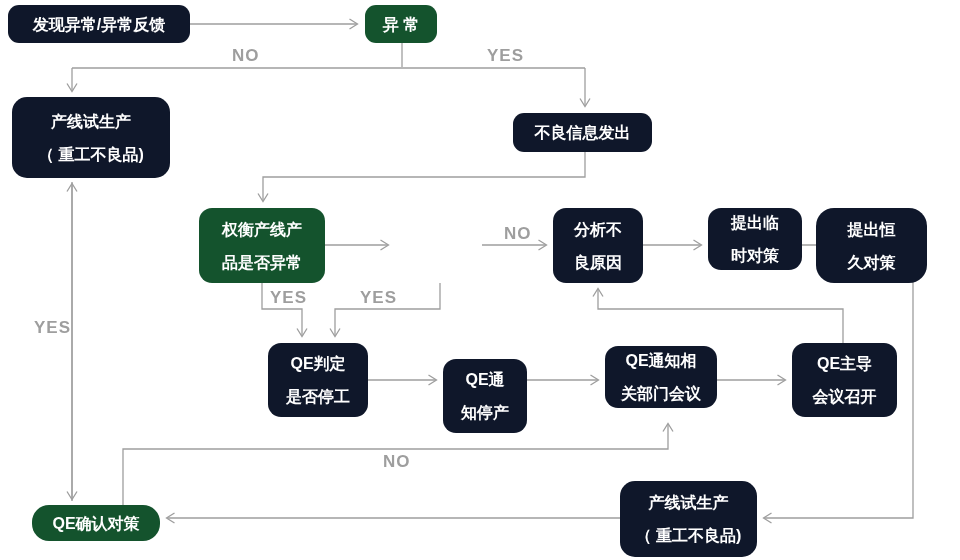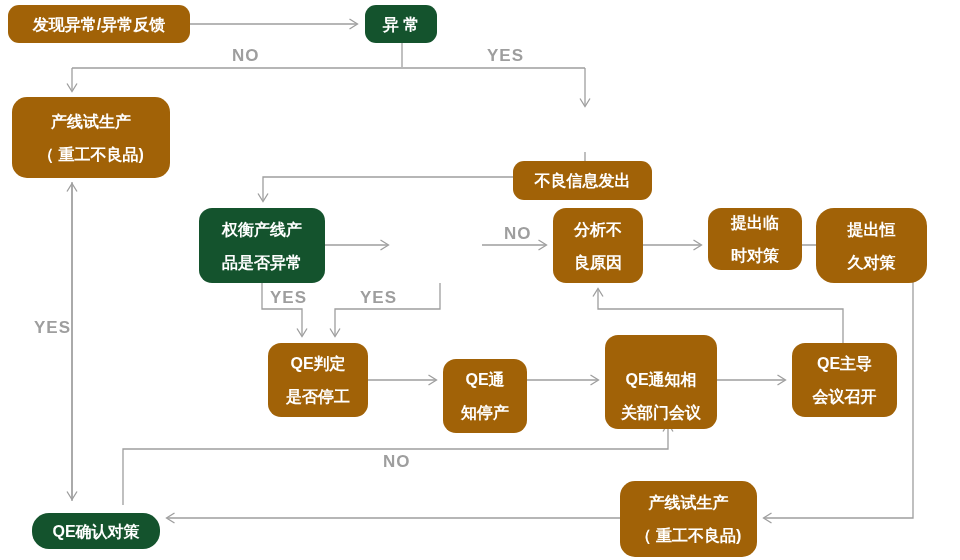--- a/index.html
+++ b/index.html
@@ -7,21 +7,21 @@
     position:relative;width:960px;height:560px;background:#ffffff;
     font-family:"Liberation Sans", sans-serif;overflow:hidden;
   }
   .connectors{position:absolute;left:0;top:0;width:960px;height:560px;}
   .node{
     position:absolute;display:flex;flex-direction:column;align-items:center;
     justify-content:center;text-align:center;color:#ffffff;font-weight:bold;
     font-size:16px;border-radius:13px;z-index:2;
   }
   .node.blue{background:#14532d;}
-  .node.gray{background:#a16207;}
+  .node.gray{background:#0f172a;}
   .node .ln{line-height:33px;white-space:nowrap;}
   .edge-label{
     position:absolute;color:#9e9e9e;font-weight:bold;font-size:17px;
     letter-spacing:1px;z-index:3;white-space:nowrap;
   }
 </style>
 </head>
 <body>
 
 <div class="canvas">
@@ -82,21 +82,21 @@
 
   <div class="node blue" style="left:365px;top:5px;width:72px;height:38px;border-radius:11px;">
     <span class="ln">异 常</span>
   </div>
 
   <div class="node gray" style="left:12px;top:97px;width:158px;height:81px;border-radius:15px;">
     <span class="ln">产线试生产</span>
     <span class="ln">（ 重工不良品)</span>
   </div>
 
-  <div class="node gray" style="left:513px;top:113px;width:139px;height:39px;border-radius:11px;margin-top:48px;">
+  <div class="node gray" style="left:513px;top:113px;width:139px;height:39px;border-radius:11px;">
     <span class="ln">不良信息发出</span>
   </div>
 
   <div class="node blue" style="left:199px;top:208px;width:126px;height:75px;">
     <span class="ln">权衡产线产</span>
     <span class="ln">品是否异常</span>
   </div>
 
 
   <div class="node gray" style="left:553px;top:208px;width:90px;height:75px;">
@@ -117,31 +117,31 @@
   <div class="node gray" style="left:268px;top:343px;width:100px;height:74px;">
     <span class="ln">QE判定</span>
     <span class="ln">是否停工</span>
   </div>
 
   <div class="node gray" style="left:443px;top:343px;width:84px;height:74px;margin-top:16px;">
     <span class="ln">QE通</span>
     <span class="ln">知停产</span>
   </div>
 
-  <div class="node gray" style="left:605px;top:335px;width:112px;height:94px;justify-content:flex-end;">
+  <div class="node gray" style="left:605px;top:346px;width:112px;height:62px;">
     <span class="ln">QE通知相</span>
     <span class="ln">关部门会议</span>
   </div>
 
   <div class="node gray" style="left:792px;top:343px;width:105px;height:74px;">
     <span class="ln">QE主导</span>
     <span class="ln">会议召开</span>
   </div>
 
-  <div class="node blue" style="left:32px;top:505px;width:128px;height:36px;border-radius:17px;margin-top:8px;">
+  <div class="node blue" style="left:32px;top:505px;width:128px;height:36px;border-radius:17px;">
     <span class="ln">QE确认对策</span>
   </div>
 
   <div class="node gray" style="left:620px;top:481px;width:137px;height:76px;border-radius:15px;">
     <span class="ln">产线试生产</span>
     <span class="ln">（ 重工不良品)</span>
   </div>
 
   <span class="edge-label" style="left:232px;top:46px;">NO</span>
   <span class="edge-label" style="left:487px;top:46px;">YES</span>

